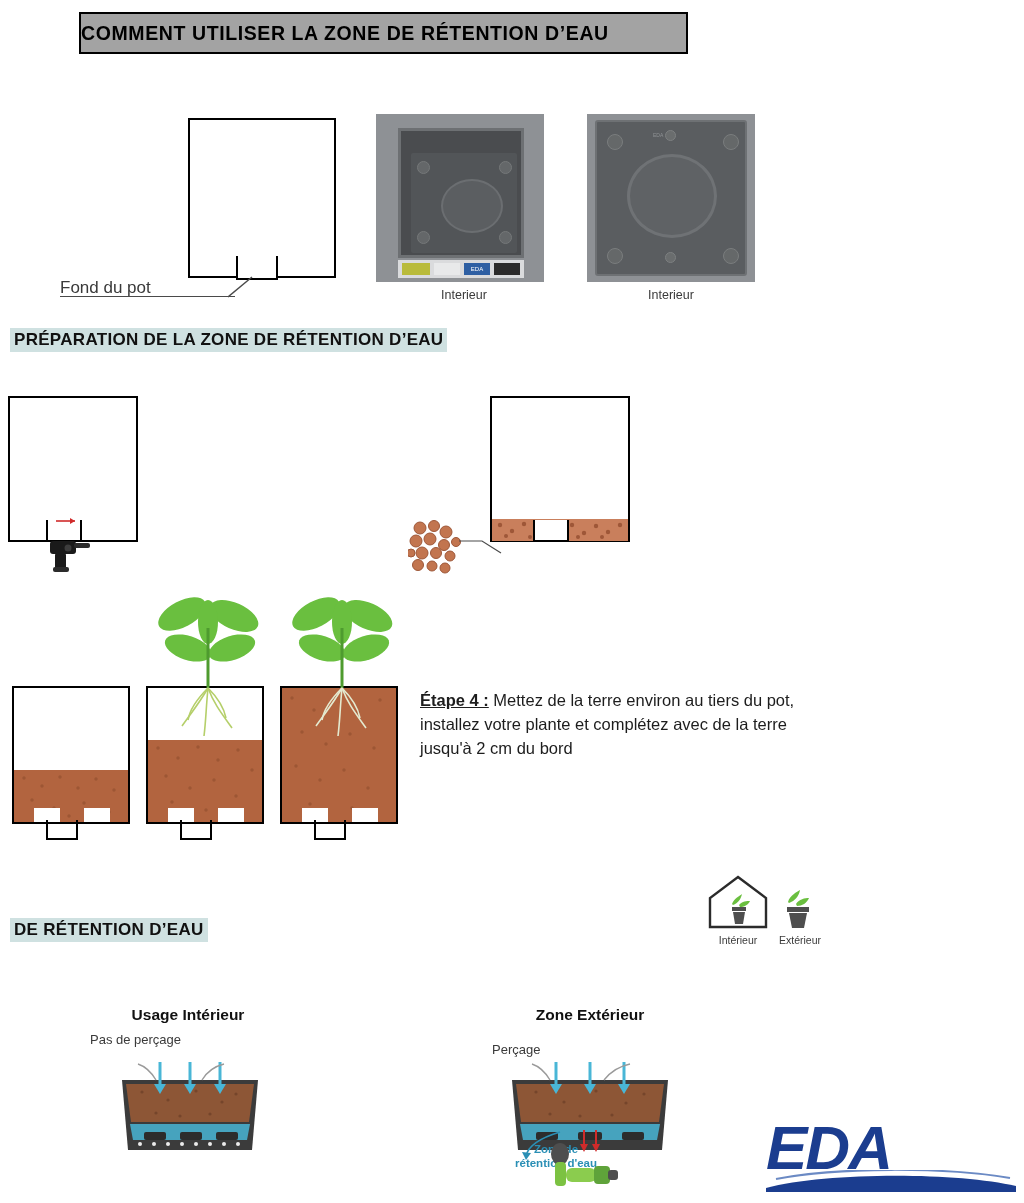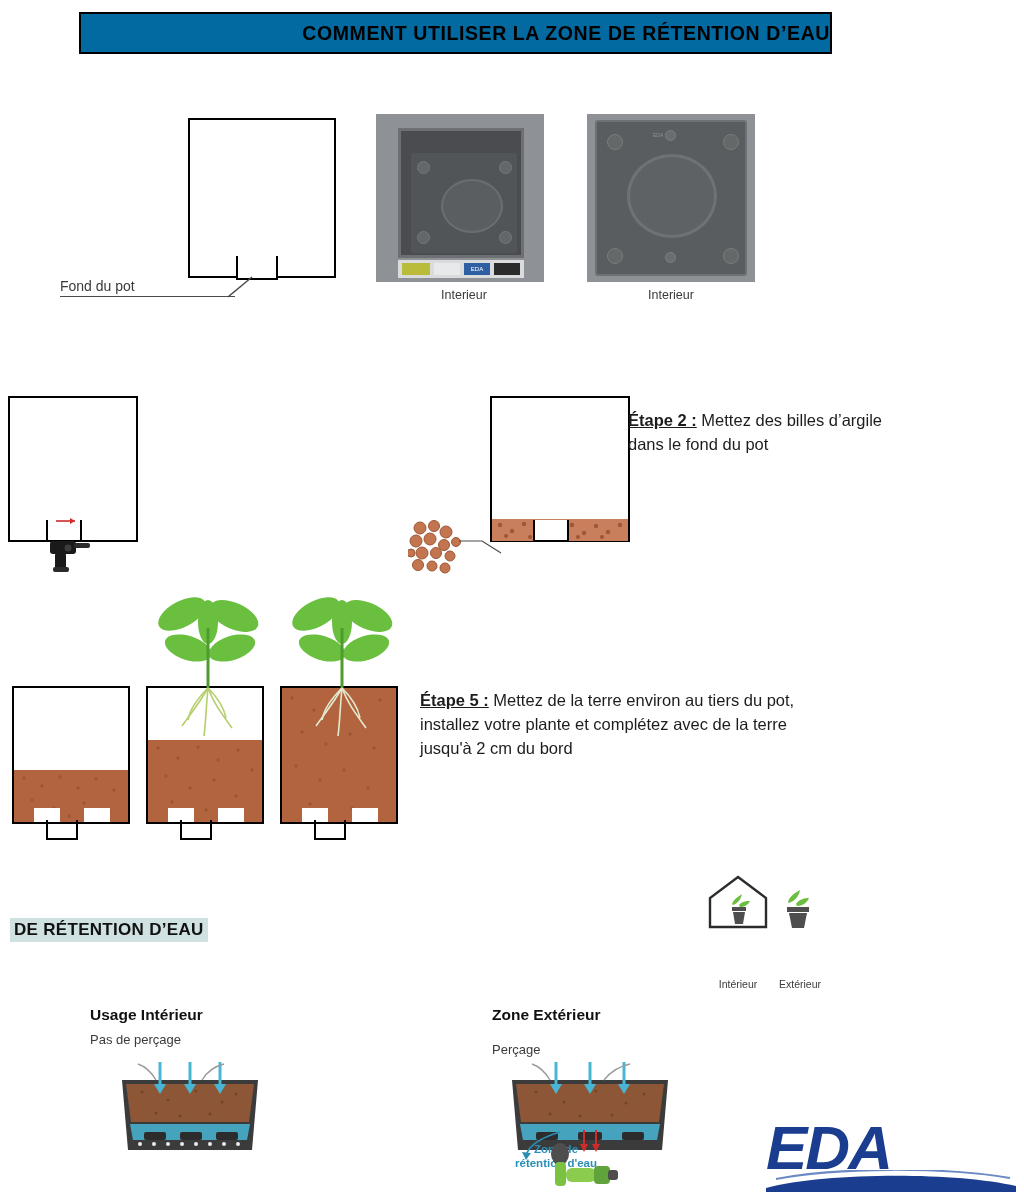--- a/index.html
+++ b/index.html
@@ -9,43 +9,43 @@
     background:#ffffff;
     font-family:"Liberation Sans", sans-serif;
     color:#1d1d1d;
     position:relative;
     overflow:hidden;
   }
   .page { position:relative; width:1024px; height:1203px; }
 
   
   .title-box {
-    position:absolute; left:79px; top:12px; width:753px; height:42px;
-    border:2px solid #000; display:flex; align-items:center; justify-content:flex-end;
-    background:#0369a1;
+    position:absolute; left:79px; top:12px; width:609px; height:42px;
+    border:2px solid #000; display:flex; align-items:center; justify-content:flex-start;
+    background:#a3a3a3;
   }
   .title-box span {
     font-size:19.5px; font-weight:bold; letter-spacing:.6px; color:#000;
   }
 
   
   .pot-outline {
     position:absolute; left:188px; top:118px; width:148px; height:160px;
     border:2px solid #000; background:#fff;
   }
   .pot-notch {
     position:absolute; left:236px; top:256px; width:42px; height:24px;
     border-left:2px solid #000; border-right:2px solid #000; border-bottom:2px solid #000;
     background:#fff;
   }
   .notch-cover {
     position:absolute; left:238px; top:254px; width:38px; height:5px; background:#fff;
   }
   .fond-label {
-    position:absolute; left:60px; top:278px; font-size:14px; color:#3a3a3a;
+    position:absolute; left:60px; top:278px; font-size:17px; color:#3a3a3a;
   }
   .fond-line {
     position:absolute; left:60px; top:296px; width:175px; height:0;
     border-top:1.4px solid #4a4a4a;
   }
   .fond-diag {
     position:absolute; left:228px; top:276px; width:26px; height:22px;
   }
 
   
@@ -150,27 +150,27 @@
   }
   .e3-soil { position:absolute; background:#b2643f; }
   .e3-text { left:420px; top:688px; width:390px; }
 
   
   .plant { position:absolute; }
 
   
   .house-icon { position:absolute; left:706px; top:874px; width:64px; height:56px; }
   .ext-pot-icon { position:absolute; left:780px; top:886px; width:40px; height:44px; }
-  .icon-cap { position:absolute; font-size:10.5px; color:#3a3a3a; text-align:center;margin-top:44px; }
+  .icon-cap { position:absolute; font-size:10.5px; color:#3a3a3a; text-align:center; }
   .icon-cap-int { left:700px; top:934px; width:76px; }
   .icon-cap-ext { left:770px; top:934px; width:60px; }
 
   
   .usage-title {
-    position:absolute; font-size:15.5px; font-weight:bold; color:#111; text-align:left;
+    position:absolute; font-size:15.5px; font-weight:bold; color:#111; text-align:center;
   }
   .usage-sub { position:absolute; font-size:13px; color:#3a3a3a; text-align:left; }
   .ut-int { left:90px; top:1006px; width:196px; }
   .us-int { left:90px; top:1032px; width:196px; }
   .ut-ext { left:492px; top:1006px; width:196px; }
   .us-ext { left:492px; top:1032px; width:196px;margin-top:10px; }
 
   .usage-img { position:absolute; }
   .ui-int { left:110px; top:1058px; width:160px; height:100px; }
   .ui-ext { left:500px; top:1058px; width:180px; height:105px; }
@@ -236,20 +236,21 @@
       <div class="pe-dot" style="left:126px; top:126px;"></div>
       <div class="pe-small" style="left:68px; top:8px;"></div>
       <div class="pe-small" style="left:68px; top:130px;"></div>
       <div class="pe-tiny-text">EDA</div>
     </div>
   </div>
 
   <div class="cap cap-int">Interieur</div>
   <div class="cap cap-ext">Interieur</div>
 
+  <div class="sec-head sec1">PRÉPARATION DE LA ZONE DE RÉTENTION D’EAU</div>
 
   <div class="box-e1"></div>
   <div class="box-e1-notch"></div>
   <div class="e1-cover"></div>
   <svg class="drill-arrow" viewBox="0 0 22 10">
     <line x1="1" y1="5" x2="20" y2="5" stroke="#d02b2b" stroke-width="1.6"></line>
     <polygon points="20,5 15,2 15,8" fill="#d02b2b"></polygon>
   </svg>
   <svg class="drill" viewBox="0 0 48 36">
     <rect x="4" y="4" width="26" height="13" rx="3" fill="#1a1a1a"></rect>
@@ -298,23 +299,20 @@
       <circle cx="10" cy="45" r="5.5"></circle>
         <circle cx="24" cy="46" r="5"></circle>
         <circle cx="37" cy="48" r="5"></circle>
       <circle cx="48" cy="22" r="4.5"></circle>
         <circle cx="3" cy="33" r="4"></circle>
     </g>
   </svg>
   <svg class="e2-line" viewBox="0 0 44 18">
     <path d="M1 3 L24 3 L43 15" stroke="#4a4a4a" stroke-width="1.2" fill="none"></path>
   </svg>
-  <div class="step-text e2-text">
-    <span class="step-label">Étape 2 :</span><span> Mettez des billes d’argile dans le fond du pot</span>
-  </div>
 
   <div class="e3-box e3-b1"></div>
   <div class="e3-soil" style="left:14px; top:770px; width:114px; height:52px;">
     <svg width="114" height="52">
       <g fill="#8c4b2c" opacity=".55">
         <circle cx="10" cy="8" r="1.7"></circle>
           <circle cx="28" cy="16" r="1.7"></circle>
           <circle cx="46" cy="7" r="1.7"></circle>
         <circle cx="64" cy="18" r="1.7"></circle>
           <circle cx="82" cy="9" r="1.7"></circle>
@@ -410,21 +408,21 @@
     <g stroke="#e4ead0" stroke-width="1.6" fill="none">
       <path d="M60 96 C52 110 44 120 34 134"></path>
       <path d="M60 96 C66 112 74 122 84 136"></path>
       <path d="M60 96 C58 116 58 128 56 144"></path>
       <path d="M60 96 C50 106 42 116 40 128"></path>
       <path d="M60 96 C70 106 76 116 78 126"></path>
     </g>
   </svg>
 
   <div class="step-text e3-text">
-    <span class="step-label">Étape 5 :</span><span> Mettez de la terre environ au tiers du pot, installez votre plante et complétez avec de la terre jusqu'à 2 cm du bord</span>
+    <span class="step-label">Étape 4 :</span><span> Mettez de la terre environ au tiers du pot, installez votre plante et complétez avec de la terre jusqu'à 2 cm du bord</span>
   </div>
 
   <div class="sec-head sec2b">DE RÉTENTION D’EAU</div>
 
   <svg class="house-icon" viewBox="0 0 64 56">
     <path d="M32 3 L60 24 L60 53 L4 53 L4 24 Z" fill="none" stroke="#2b2b2b" stroke-width="2.4"></path>
     <g fill="#4e4e4e">
       <path d="M26 30 c2 -6 8 -8 10 -10 c-1 5 -4 9 -9 11 z" fill="#6abf3f"></path>
       <path d="M33 31 c3 -4 8 -4 11 -4 c-2 4 -6 6 -10 6 z" fill="#6abf3f"></path>
       <rect x="26" y="33" width="14" height="4"></rect>

